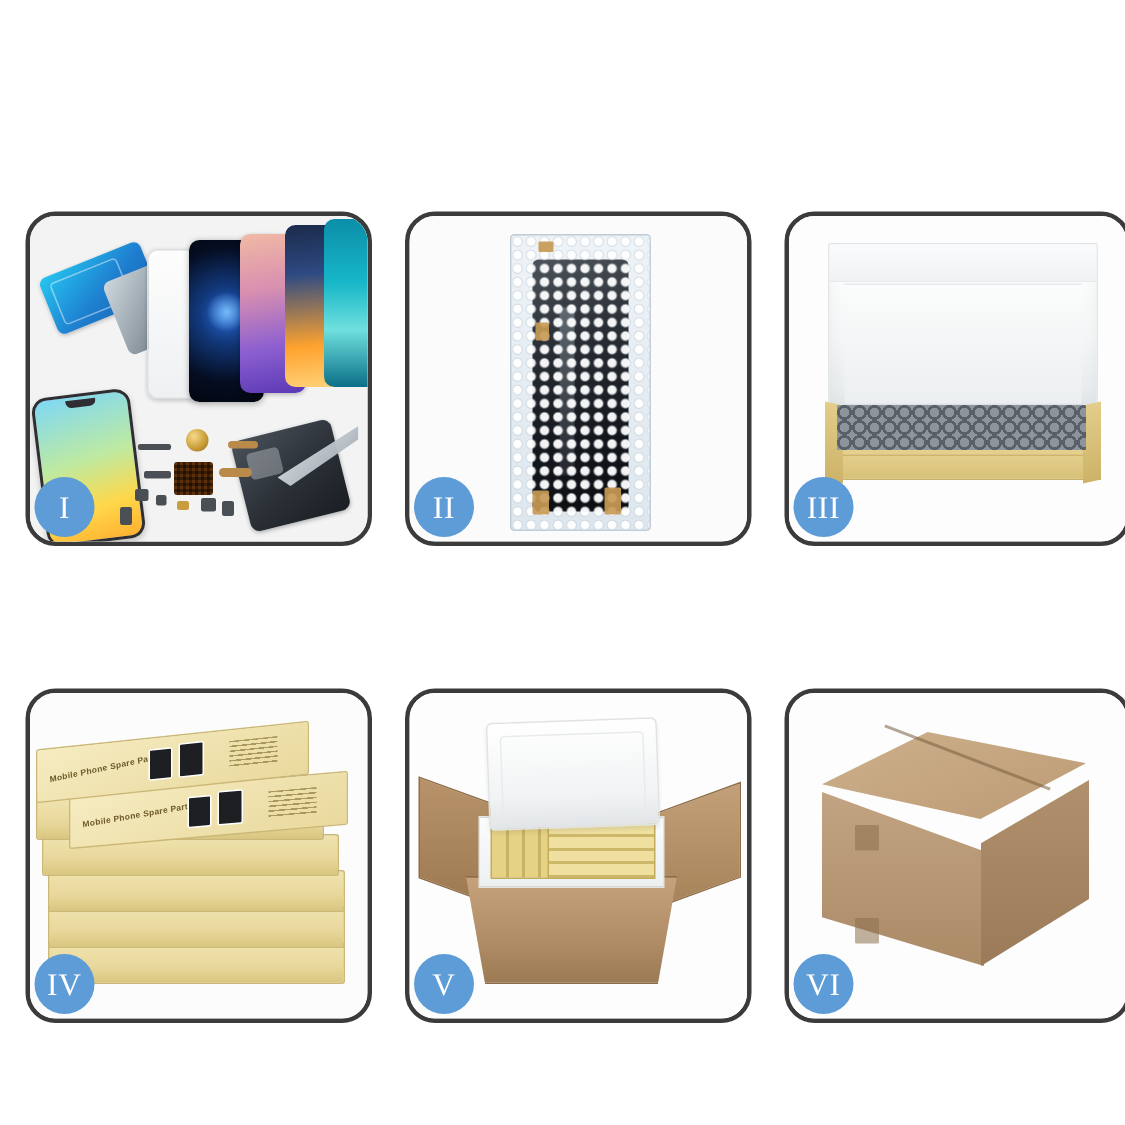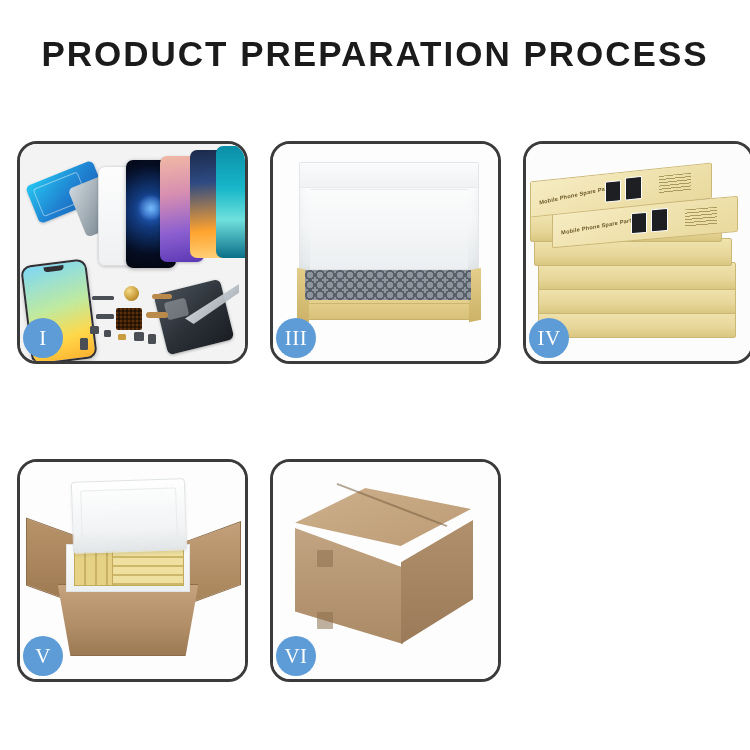--- a/index.html
+++ b/index.html
@@ -372,21 +372,20 @@
     background:rgba(140,112,78,.55);
     border-radius:1px;
   }
 </style>
 </head>
 <body>
 
 <div class="page">
 
   <div class="header">
-    <h1 class="title">PRODUCT PREPARATION PROCESS</h1>
   </div>
 
   <div class="grid">
 
     <div class="panel tint">
       <div class="panel-inner">
         <div class="p1">
           <div class="scr blue"></div>
           <div class="scr glassback"></div>
           <div class="scr white-front"></div>
@@ -407,20 +406,35 @@
           <div class="chip gold" style="left:98px;top:190px;width:8px;height:6px;"></div>
           <div class="chip" style="left:114px;top:188px;width:10px;height:9px;"></div>
           <div class="chip" style="left:128px;top:190px;width:8px;height:10px;"></div>
           <div class="chip" style="left:60px;top:194px;width:8px;height:12px;"></div>
           <div class="tweezer"></div>
         </div>
       </div>
       <div class="badge">I</div>
     </div>
 
+    <div class="panel">
+      <div class="panel-inner">
+        <div class="p2">
+          <div class="bubblepack">
+            <div class="darkpanel"></div>
+            <div class="bubbles"></div>
+            <div class="tape" style="left:18px;top:4px;width:10px;height:7px;"></div>
+            <div class="tape" style="left:16px;top:58px;width:9px;height:12px;"></div>
+            <div class="tape" style="left:14px;top:170px;width:11px;height:16px;"></div>
+            <div class="tape" style="left:62px;top:168px;width:11px;height:18px;"></div>
+          </div>
+        </div>
+      </div>
+      <div class="badge">II</div>
+    </div>
 
     <div class="panel">
       <div class="panel-inner">
         <div class="p3">
           <div class="foamlid"></div>
           <div class="boxbase">
             <div class="lip"></div>
             <div class="left-flap"></div>
             <div class="right-flap"></div>
           </div>

